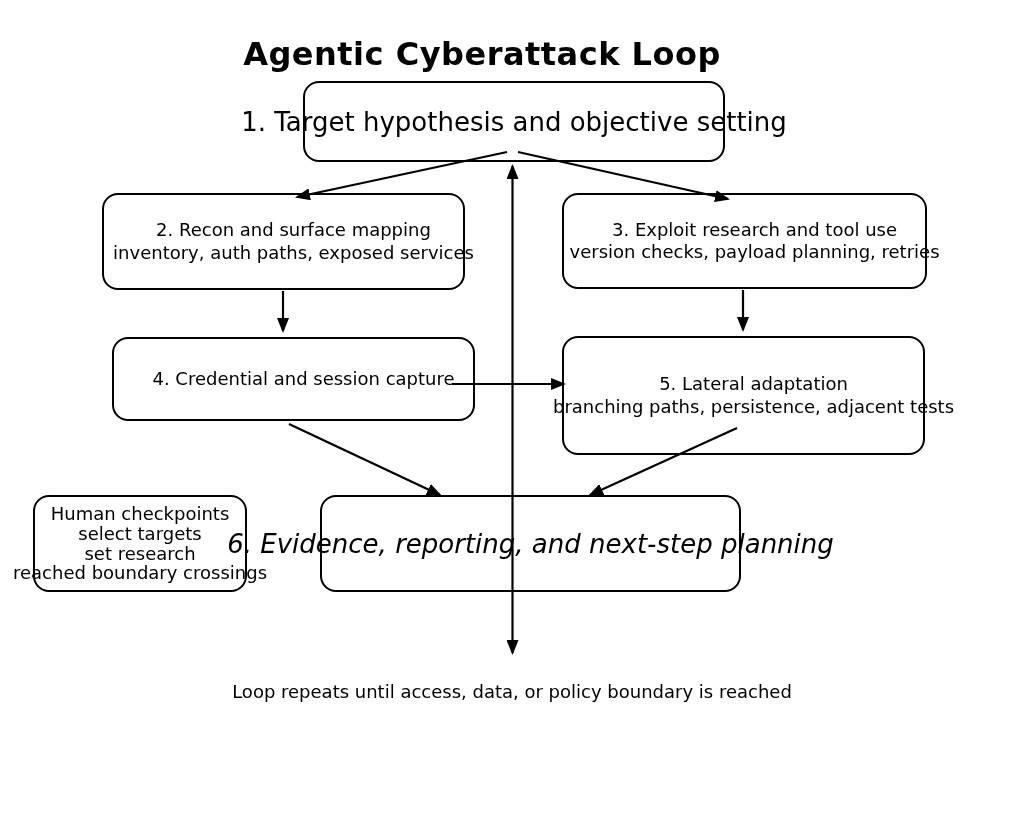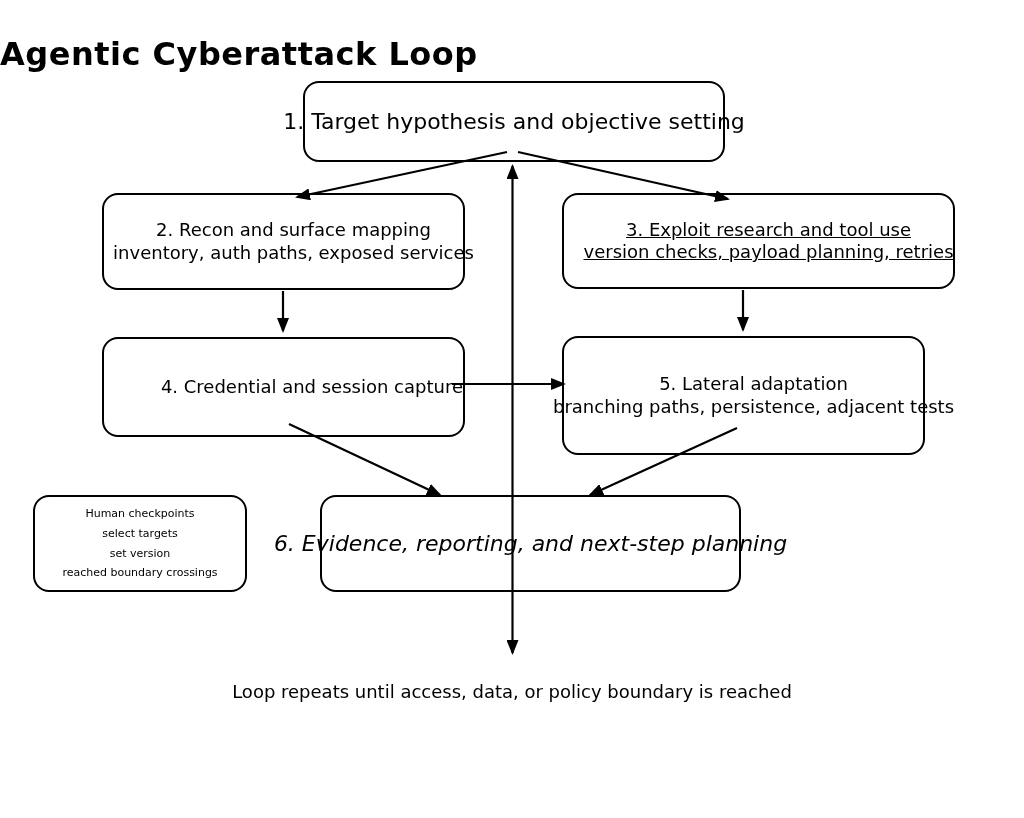--- a/index.html
+++ b/index.html
@@ -20,20 +20,21 @@
     position: absolute;
     left: 0;
     top: 0;
     z-index: 1;
   }
   .diagram-title {
     position: absolute;
     top: 36px;
     left: 0;
     width: 964px;
+    text-align: center;
     font-size: 32px;
     line-height: 36px;
     font-weight: bold;
     z-index: 3;
     letter-spacing: 0.5px;
   }
   .box {
     position: absolute;
     box-sizing: border-box;
     border: 2.2px solid #000000;
@@ -44,27 +45,27 @@
     align-items: center;
     justify-content: center;
     text-align: center;
     z-index: 2;
   }
   .box span {
     white-space: nowrap;
     display: block;
   }
   .stage { font-size: 18px; line-height: 22.5px; padding-left: 20px; }
-  .major { font-size: 22px; line-height: 24px; }
-  .human { font-size: 11px; line-height: 19.6px; }
+  .major { font-size: 26px; line-height: 24px; }
+  .human { font-size: 18px; line-height: 19.6px; }
 
   #box-step1 { left: 303px; top: 81px;  width: 422px; height: 81px; }
   #box-step2 { left: 102px; top: 193px; width: 363px; height: 97px; }
-  #box-step3 { left: 562px; top: 193px; width: 393px; height: 96px; text-decoration: underline; }
-  #box-step4 { left: 102px; top: 337px; width: 363px; height: 100px; align-items: flex-end; }
+  #box-step3 { left: 562px; top: 193px; width: 365px; height: 96px; }
+  #box-step4 { left: 112px; top: 337px; width: 363px; height: 84px; }
   #box-step5 { left: 562px; top: 336px; width: 363px; height: 119px; }
   #box-step6 { left: 320px; top: 495px; width: 421px; height: 97px; font-style: italic; }
   #box-human { left: 33px;  top: 495px; width: 214px; height: 97px; }
 
   .footer-note {
     position: absolute;
     top: 680px;
     left: 0;
     width: 1024px;
     text-align: center;
@@ -122,19 +123,19 @@
     <span>branching paths, persistence, adjacent tests</span>
   </div>
 
   <div class="box major" id="box-step6">
     <span>6. Evidence, reporting, and next-step planning</span>
   </div>
 
   <div class="box human" id="box-human">
     <span>Human checkpoints</span>
     <span>select targets</span>
-    <span>set version</span>
+    <span>set research</span>
     <span>reached boundary crossings</span>
   </div>
 
   <div class="footer-note">Loop repeats until access, data, or policy boundary is reached</div>
 
 </div>
 
 </body></html>

